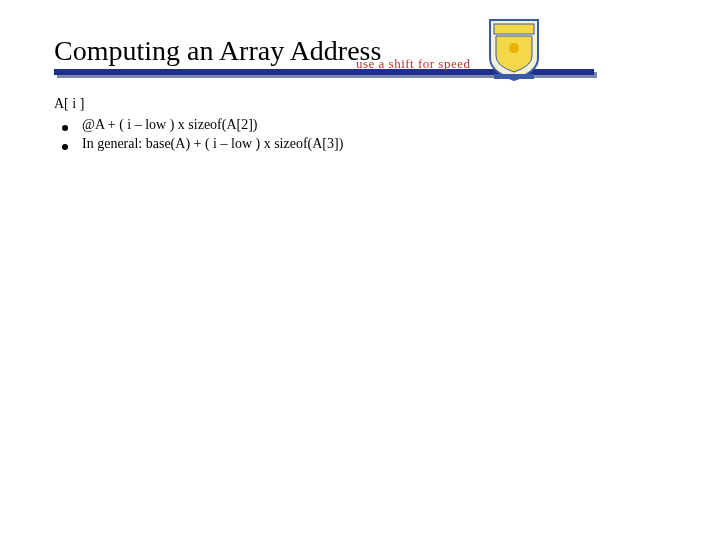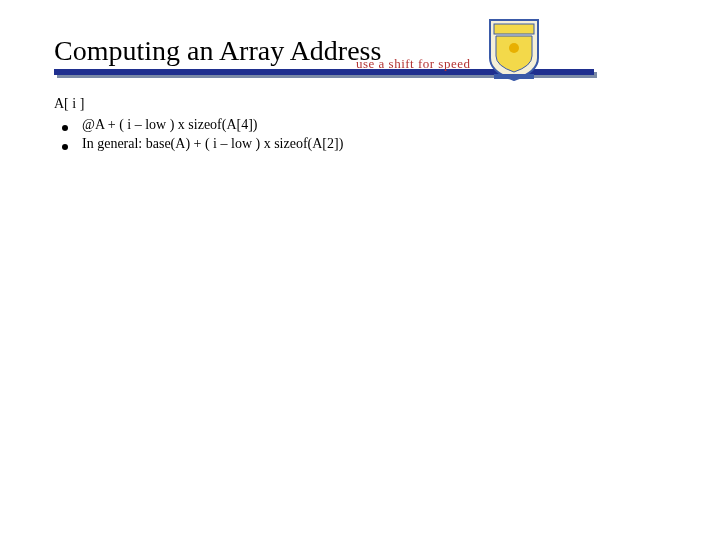--- a/index.html
+++ b/index.html
@@ -95,22 +95,22 @@
   <div class="title-rule">
     <div class="shadow"></div>
     <div class="bar"></div>
   </div>
 
   <div class="overlap-text">use a shift for speed</div>
 
   <div class="content">
     <span class="line">A[ i ]</span>
     <ul class="bullets">
-      <li>@A + ( i – low ) x sizeof(A[4])</li>
-      <li>In general: base(A) + ( i – low ) x sizeof(A[2])</li>
+      <li>@A + ( i – low ) x sizeof(A[2])</li>
+      <li>In general: base(A) + ( i – low ) x sizeof(A[3])</li>
     </ul>
   </div>
 
   <div class="logo">
     <svg width="52" height="64" viewBox="0 0 52 64">
 
       <path d="M2 2 H50 V40 Q50 54 26 62 Q2 54 2 40 Z" fill="#f5f0d8" stroke="#3a5aa8" stroke-width="2"></path>
 
       <rect x="6" y="6" width="40" height="10" fill="#f3d94a" stroke="#3a5aa8" stroke-width="1"></rect>
 

